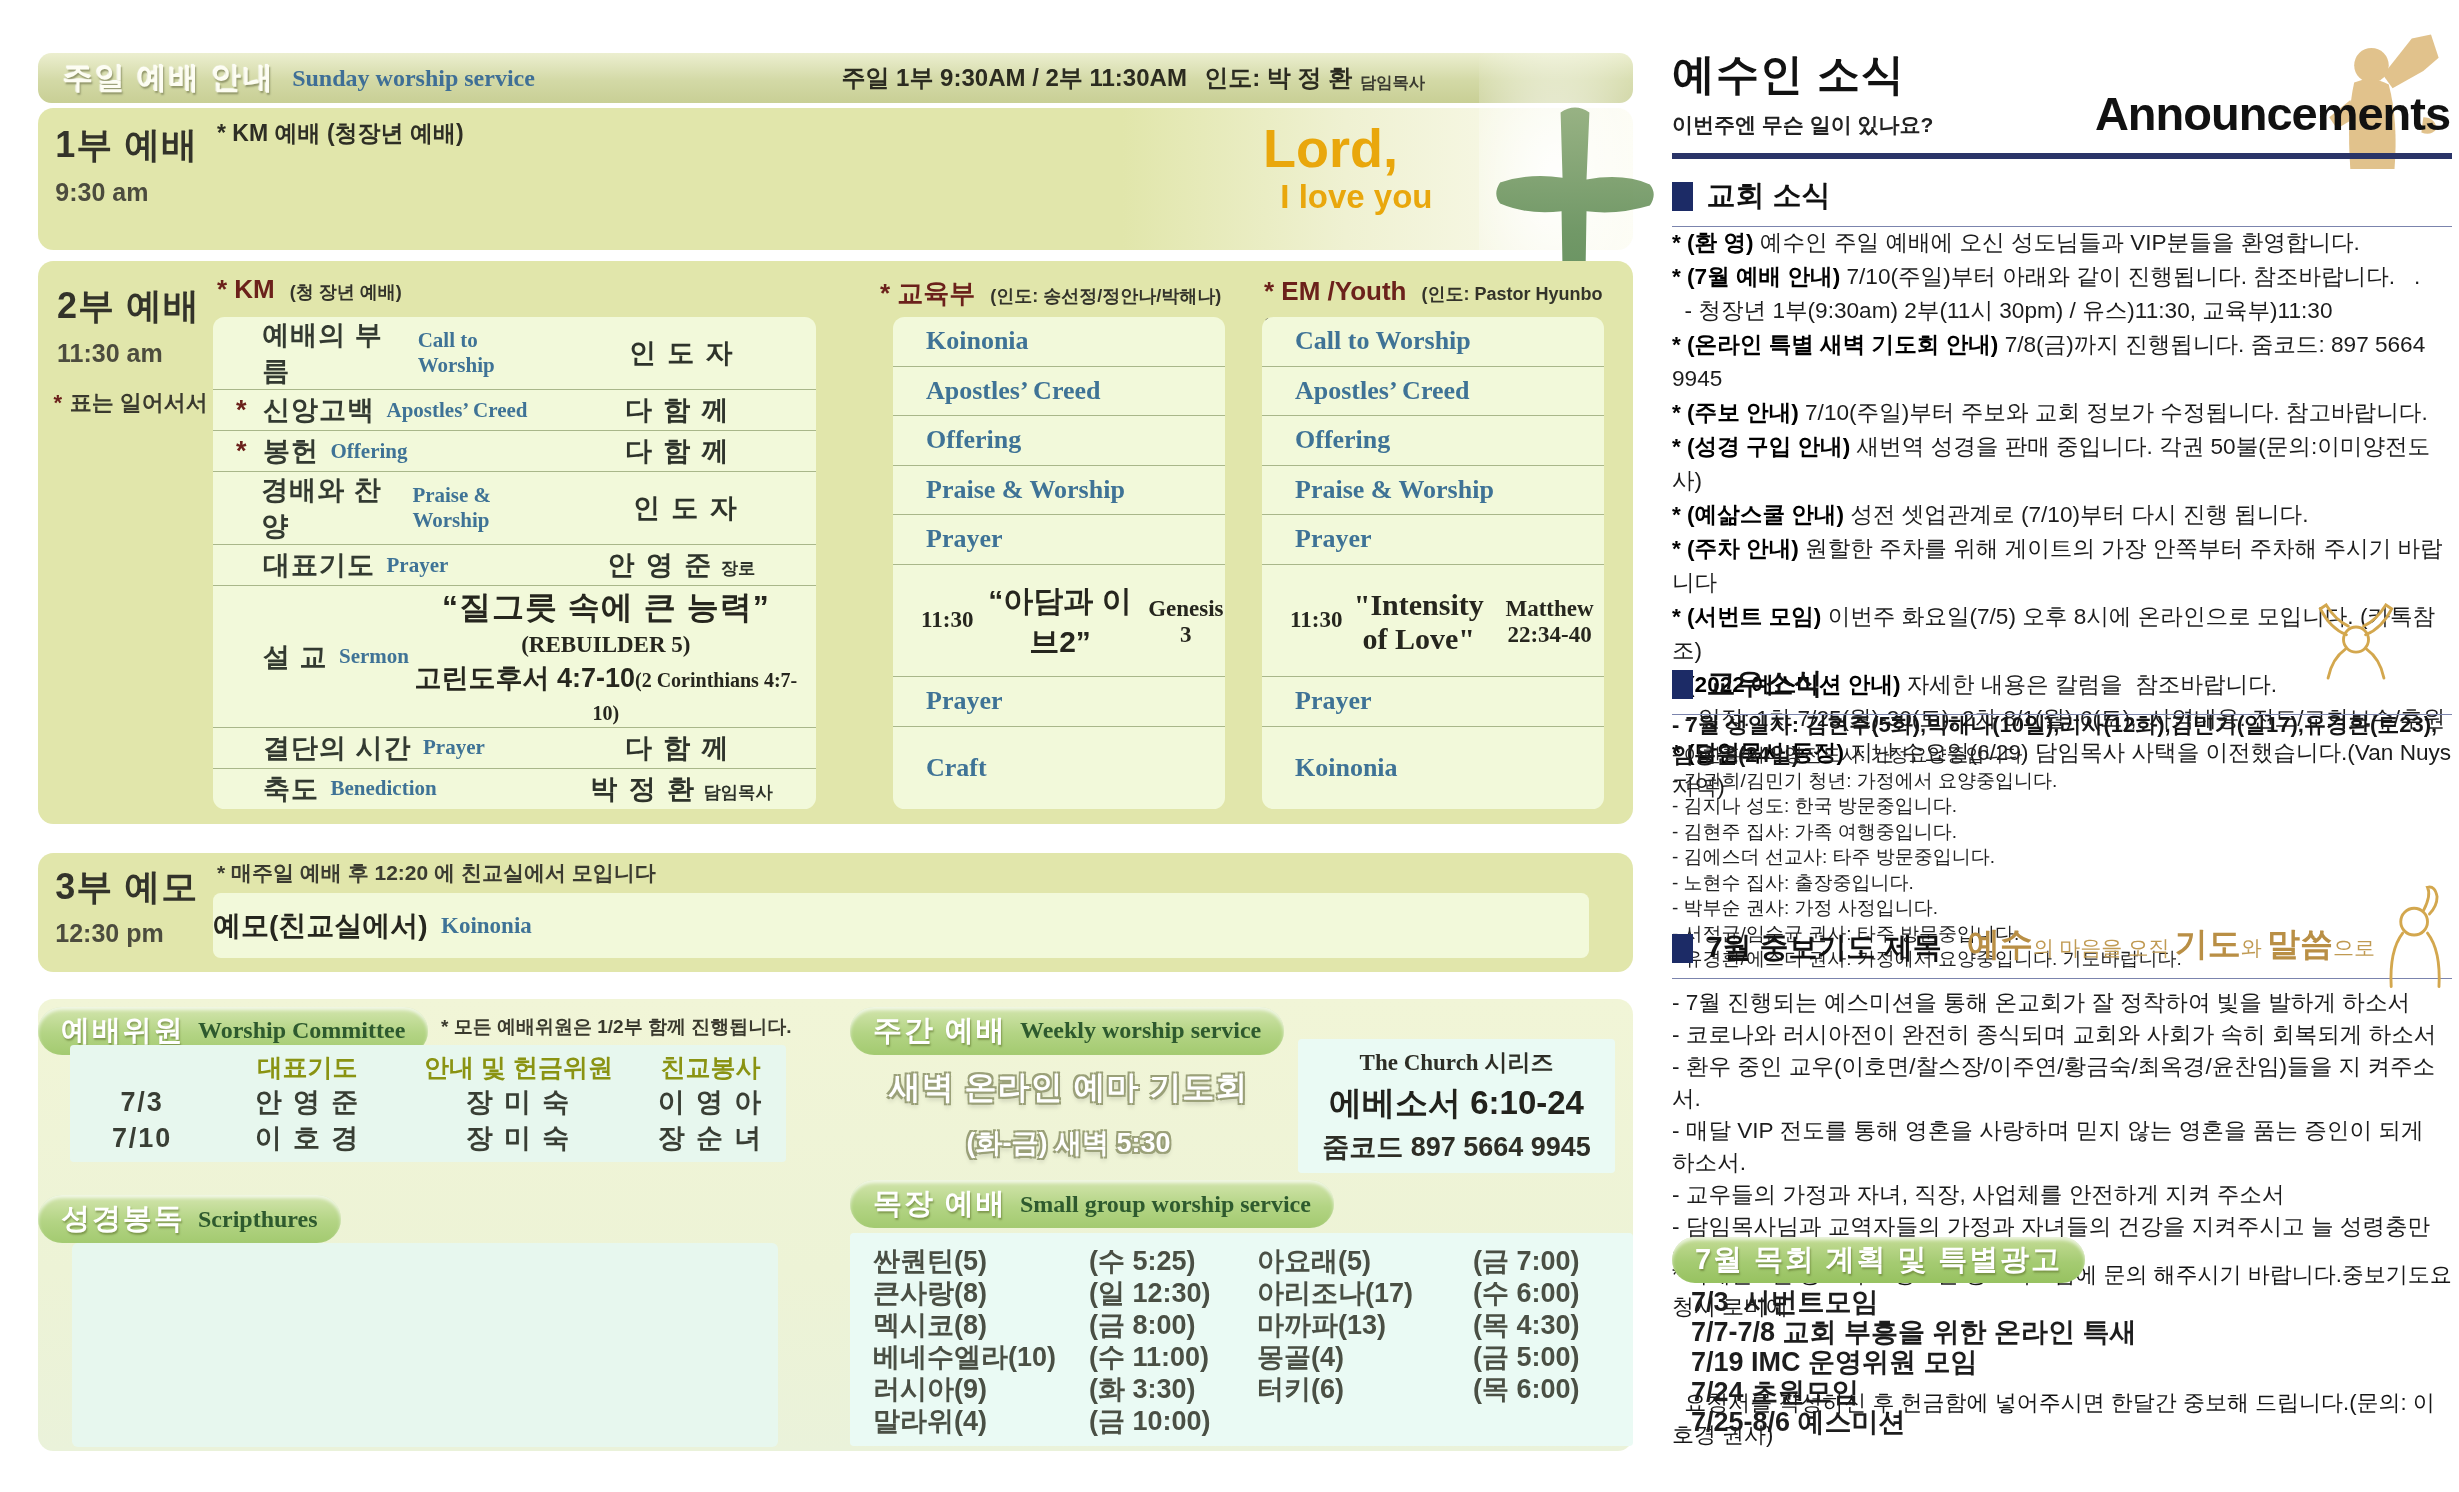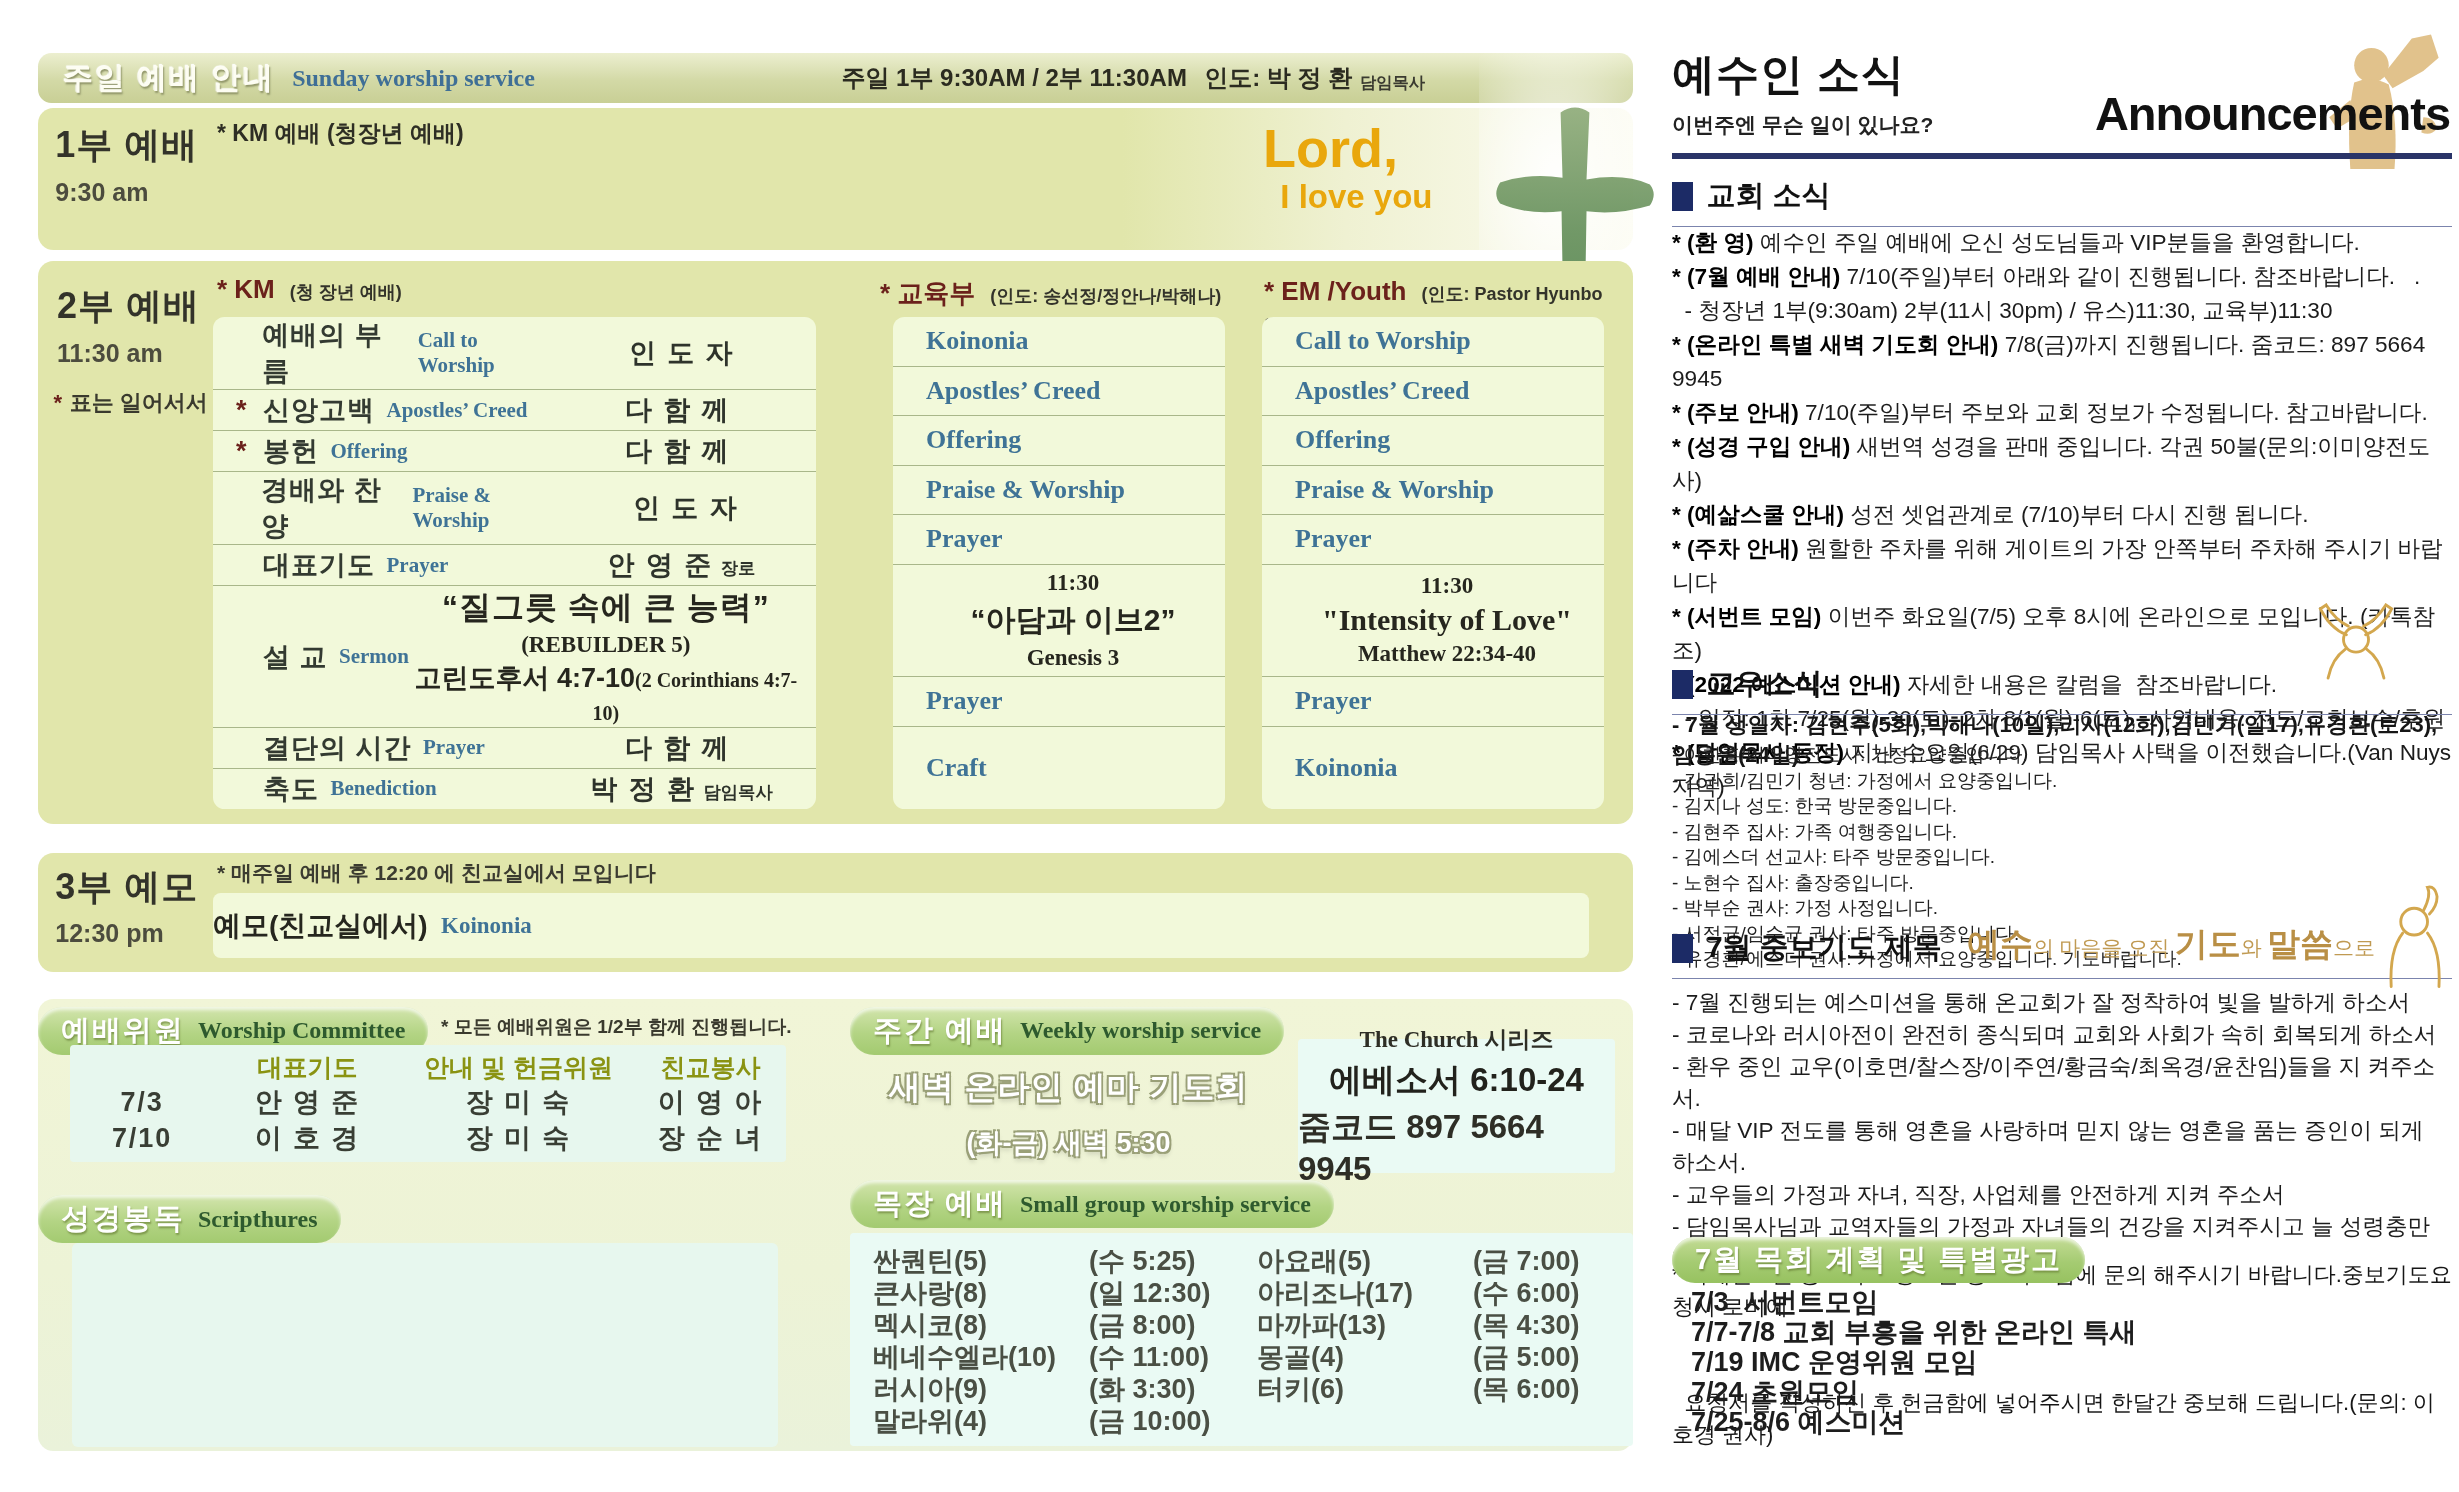--- a/index.html
+++ b/index.html
@@ -73,21 +73,21 @@
   .ksermon{flex:2.4;display:flex;align-items:center;padding-left:23px;border-bottom:1.9px solid var(--sep);}
   .ksermon .lbl{display:flex;align-items:center;}
   .scenter{flex:1;text-align:center;padding-right:13.4px;}
   .sttl{font-size:32px;font-weight:800;color:#26261e;letter-spacing:1px;}
   .ssub{font-family:"Liberation Serif",serif;font-size:23px;font-weight:bold;color:#26261e;margin-top:1.9px;}
   .sref{font-size:27px;font-weight:800;color:#26261e;margin-top:1.9px;}
   .srefen{font-family:"Liberation Serif",serif;font-size:20px;font-weight:bold;}
 
   .erow{flex:1;display:flex;align-items:center;padding-left:33px;border-bottom:1.9px solid var(--sep);
     font-family:"Liberation Serif",serif;font-size:26px;font-weight:bold;color:var(--steel);}
-  .ecenter{flex:2.3;display:flex;flex-direction:column;justify-content:center;align-items:center;
+  .ecenter{flex:2.3;display:flex;flex-direction:row;justify-content:center;align-items:center;
     border-bottom:1.9px solid var(--sep);text-align:center;padding-left:28px;}
   .ectime{font-family:"Liberation Serif",serif;font-size:23px;font-weight:bold;color:#26261e;}
   .ecttl{font-size:30px;font-weight:800;color:#26261e;margin-top:3.8px;}
   .ecttl.serif{font-family:"Liberation Serif",serif;}
   .ecref{font-family:"Liberation Serif",serif;font-size:23px;font-weight:bold;color:#26261e;margin-top:3.8px;}
   .etail-last{flex:1.7;border-bottom:none;}
 
   
   .blk3{left:38px;top:853px;width:1595px;height:119px;}
   .s3-title{left:17.3px;top:9.6px;}
@@ -119,21 +119,21 @@
   .wk-pill{left:812px;top:7.7px;height:48px;}
   .wk-left{left:824px;top:67px;width:413px;text-align:center;}
   .wk-l1{font-size:32px;font-weight:800;color:#fff;letter-spacing:1px;
     text-shadow:-1.9px -1.9px 0 #9aa078,1.9px -1.9px 0 #9aa078,-1.9px 1.9px 0 #9aa078,1.9px 1.9px 0 #9aa078,0 3.8px 4.8px rgba(0,0,0,.18);}
   .wk-l2{font-size:27px;font-weight:800;color:#fff;margin-top:15.4px;
     text-shadow:-1.9px -1.9px 0 #9aa078,1.9px -1.9px 0 #9aa078,-1.9px 1.9px 0 #9aa078,1.9px 1.9px 0 #9aa078,0 3.8px 4.8px rgba(0,0,0,.18);}
   .wk-box{left:1260px;top:40px;width:317px;height:134px;background:#eafaf4;border-radius:3.8px;
     display:flex;flex-direction:column;justify-content:center;align-items:center;gap:2.9px;}
   .wk-series{font-family:"Liberation Serif",serif;font-size:23px;font-weight:bold;color:#2e2e26;}
   .wk-passage{font-size:33px;font-weight:800;color:#22221c;}
-  .wk-zoom{font-size:33px;font-weight:800;color:#2e2e26;}
+  .wk-zoom{font-size:27px;font-weight:800;color:#2e2e26;}
   .sg-pill{left:812px;top:181px;height:48px;}
   .sg-box{left:812px;top:234px;width:783px;height:213px;background:#eafaf4;border-radius:3.8px;
     display:flex;padding:11.5px 23px;}
   .sg-col{display:flex;flex-direction:column;}
   .sg-col1{width:384px;} .sg-col2{flex:1;}
   .sgrow{display:flex;font-size:27px;color:#4a4f44;font-weight:600;line-height:32px;}
   .sgname{width:216px;} .sgtime{}
 
   
   .right{left:1672px;top:38px;width:780px;height:1454px;}

